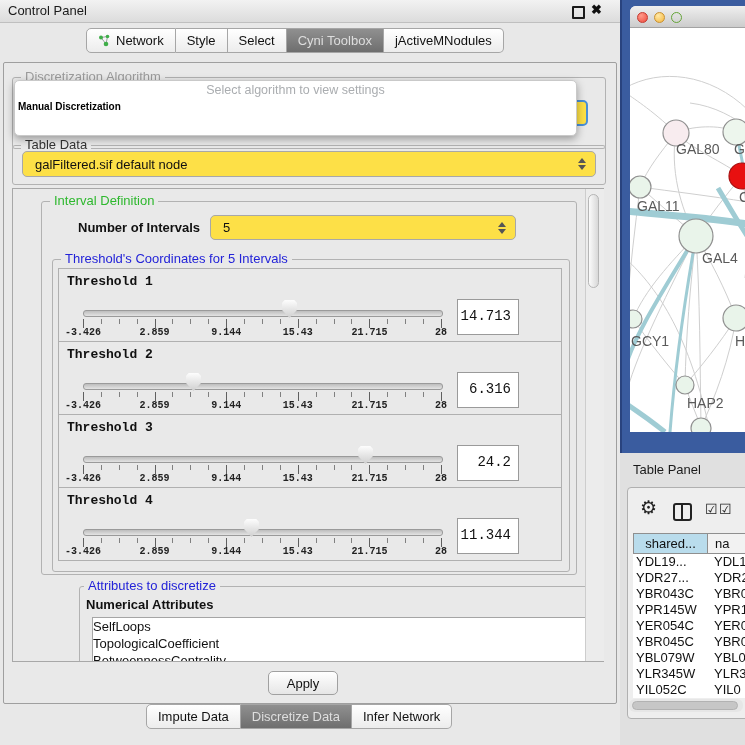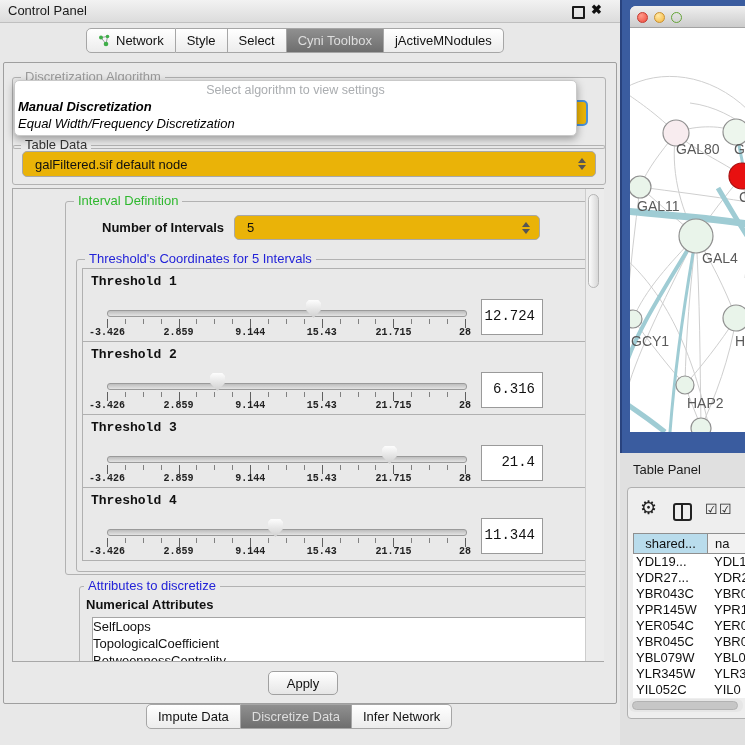--- a/index.html
+++ b/index.html
@@ -32,35 +32,35 @@
   
   .groupbox{position:absolute;border:1px solid #b2b2b2;border-radius:3px;}
   .grouplabel{position:absolute;top:-9px;left:8px;background:#e9e9e9;padding:0 4px;
     font-size:13px;white-space:nowrap;}
   .lbl-gray{color:#9b9b9b;}
   .lbl-dark{color:#333;}
   .lbl-green{color:#2eb82e;}
   .lbl-blue{color:#2323d8;}
 
   
-  .combo{position:absolute;background:#eab308;border:1px solid #a8a8a8;border-radius:5px;
+  .combo{position:absolute;background:#fde047;border:1px solid #a8a8a8;border-radius:5px;
     font-size:13px;display:flex;align-items:center;padding-left:12px;box-sizing:border-box;text-align:center;}
   .combo-focus{border:2px solid #4a90d9;}
   .stepper{position:absolute;right:9px;top:50%;transform:translateY(-50%);
     display:flex;flex-direction:column;gap:2px;}
   .arr-up{width:0;height:0;border-left:4px solid transparent;border-right:4px solid transparent;
     border-bottom:5px solid #555;}
   .arr-dn{width:0;height:0;border-left:4px solid transparent;border-right:4px solid transparent;
     border-top:5px solid #555;}
 
   
   .popup{left:14px;top:80px;width:561px;height:54px;background:#fff;border:1px solid #c9c9c9;
     border-radius:5px;box-shadow:0 3px 8px rgba(0,0,0,.35);z-index:50;overflow:hidden;}
   .popup-prompt{height:17px;line-height:18px;text-align:center;color:#aaadb0;font-size:12.5px;}
-  .popup-item{height:17px;line-height:17px;padding-left:3px;font-size:13px;color:#000;font-style:italic;}
+  .popup-item{height:17px;line-height:17px;padding-left:3px;font-size:10px;color:#000;}
   .popup-item.bold{font-weight:bold;}
 
   
   .bigpanel{left:12px;top:188px;width:592px;height:474px;border:1px solid #a8a8a8;
     background:#e9e9e9;overflow:hidden;box-sizing:border-box;}
   .vscroll-track{left:585px;top:189px;width:18px;height:472px;background:#ececec;
     border-left:1px solid #cdcdcd;}
   .vscroll-thumb{left:588px;top:194px;width:11px;height:94px;border-radius:6px;
     background:linear-gradient(to right,#fbfbfb,#d8d8d8);border:1px solid #b5b5b5;box-sizing:border-box;}
 
@@ -176,37 +176,36 @@
 
   <div class="groupbox" style="left:12px;top:77px;width:592px;height:70px;">
     <span class="grouplabel lbl-gray">Discretization Algorithm</span>
   </div>
 
   <div class="combo combo-focus" style="left:22px;top:100px;width:566px;height:26px;z-index:5;"></div>
 
   <div class="abs popup">
     <div class="popup-prompt">Select algorithm to view settings</div>
     <div class="popup-item bold">Manual Discretization</div>
-    <div class="popup-item">Equal Width/Frequency Discretization</div>
   </div>
 
   <div class="groupbox" style="left:12px;top:145px;width:592px;height:38px;">
     <span class="grouplabel lbl-dark">Table Data</span>
   </div>
   <div class="combo" style="left:22px;top:151px;width:574px;height:26px;">
     <span>galFiltered.sif default node</span>
     <span class="stepper">
         <span class="arr-up"></span>
         <span class="arr-dn"></span>
       </span>
   </div>
 
   <div class="abs bigpanel">
 
-    <div class="groupbox" style="left:52px;top:12px;width:534px;height:372px;">
+    <div class="groupbox" style="left:28px;top:12px;width:534px;height:372px;">
       <span class="grouplabel lbl-green">Interval Definition</span>
 
       <div class="abs boldlbl" style="left:36px;top:18px;">Number of Intervals</div>
       <div class="combo" style="left:168px;top:13px;width:306px;height:25px;">
         <span>5</span>
         <span class="stepper">
             <span class="arr-up"></span>
             <span class="arr-dn"></span>
           </span>
       </div>
@@ -222,21 +221,21 @@
         <div class="minorticks"></div>
         <div class="majorticks"></div>
         <div class="ticklabels">
           <span style="left:24px;">-3.426</span>
           <span style="left:95.6px;">2.859</span>
           <span style="left:167.2px;">9.144</span>
           <span style="left:238.8px;">15.43</span>
           <span style="left:310.4px;">21.715</span>
           <span style="left:382px;">28</span>
         </div>
-        <div class="valbox">12.724</div>
+        <div class="valbox">14.713</div>
       </div>
 
       <div class="trow" style="left:16px;top:139px;">
         <span class="tlabel boldlbl">Threshold 2</span>
         <div class="track"></div>
         <div class="thumb" style="left:127px;"></div>
         <div class="minorticks"></div>
         <div class="majorticks"></div>
         <div class="ticklabels">
           <span style="left:24px;">-3.426</span>
@@ -256,21 +255,21 @@
         <div class="minorticks"></div>
         <div class="majorticks"></div>
         <div class="ticklabels">
           <span style="left:24px;">-3.426</span>
           <span style="left:95.6px;">2.859</span>
           <span style="left:167.2px;">9.144</span>
           <span style="left:238.8px;">15.43</span>
           <span style="left:310.4px;">21.715</span>
           <span style="left:382px;">28</span>
         </div>
-        <div class="valbox">21.4</div>
+        <div class="valbox">24.2</div>
       </div>
 
       <div class="trow" style="left:16px;top:285px;">
         <span class="tlabel boldlbl">Threshold 4</span>
         <div class="track"></div>
         <div class="thumb" style="left:185px;"></div>
         <div class="minorticks"></div>
         <div class="majorticks"></div>
         <div class="ticklabels">
           <span style="left:24px;">-3.426</span>

